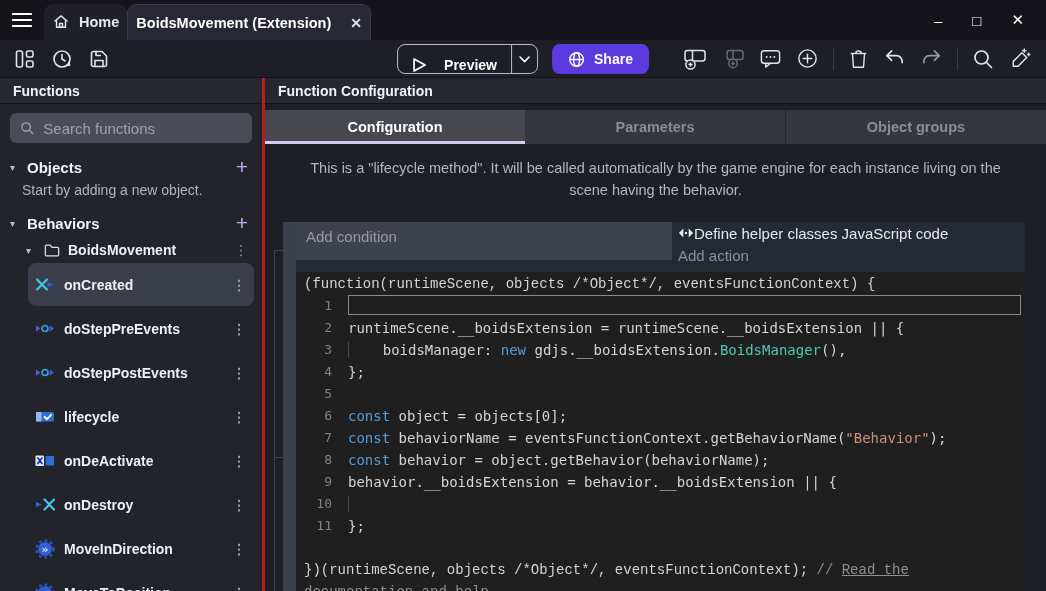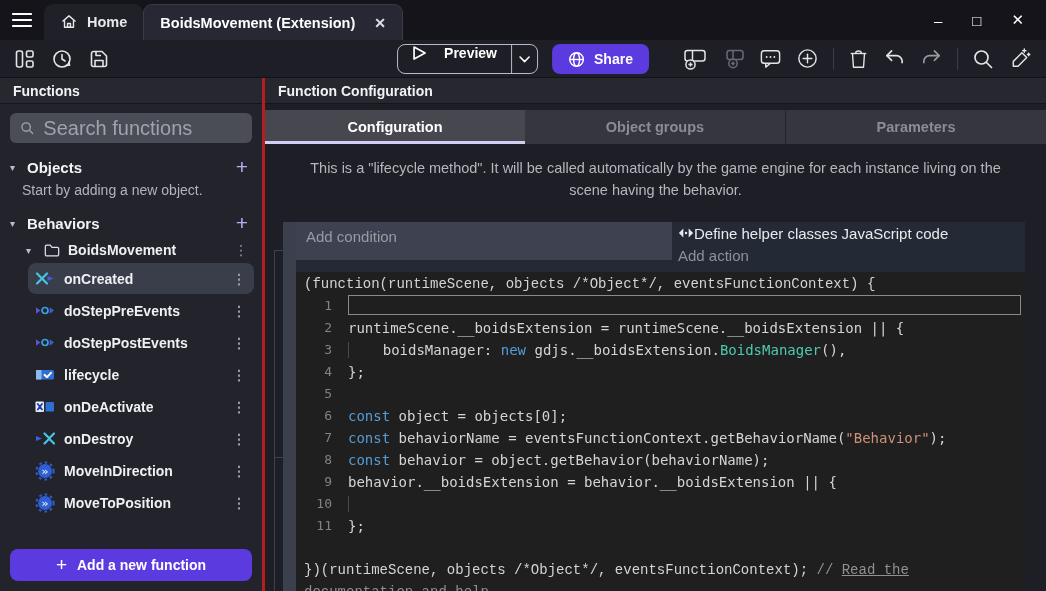--- a/index.html
+++ b/index.html
@@ -7,61 +7,61 @@
   body {
     background:#14141a; color:#eef0f4;
     font-family:"Liberation Sans", sans-serif; font-size:14px;
     position:relative;
   }
   svg { display:block; }
 
   
   .titlebar { height:40px; display:flex; align-items:flex-end; background:#14141a; }
   .burger { width:44px; height:40px; display:flex; align-items:center; justify-content:center; cursor:pointer; }
-  .tab { height:36px; display:flex; align-items:center; gap:9px; padding:0 16px; border-radius:9px 9px 0 0; font-weight:700; font-size:14.5px; cursor:pointer; }
+  .tab { height:36px; display:flex; align-items:center; gap:9px; padding:0 8px; border-radius:9px 9px 0 0; font-weight:700; font-size:14.5px; cursor:pointer; }
   .tab-home { background:#1f2028; color:#e6e8ee; }
   .tab-active { background:#272834; border:1px solid #3a3b47; border-bottom:none; color:#ffffff; }
   .tab-close { margin-left:10px; font-size:14px; color:#dfe1e8; }
   .tb-spacer { flex:1; }
   .win-controls { display:flex; align-items:center; gap:30px; padding:0 22px; height:40px; align-self:flex-start; }
   .win-controls span { font-size:15px; color:#ffffff; cursor:pointer; }
 
   
   .toolbar { height:38px; background:#1e1f26; border-bottom:1px solid #111117; display:flex; align-items:center; padding:0 14px; position:relative; }
   .tb-left { display:flex; align-items:center; gap:15px; }
   .icon-btn { cursor:pointer; display:flex; align-items:center; justify-content:center; }
   .tb-center { position:absolute; left:50%; top:0; height:38px; transform:translateX(-50%); display:flex; align-items:center; gap:14px; }
   .btn-preview { display:flex; align-items:stretch; height:30px; border:1px solid #b9bcc8; border-radius:8px; color:#fff; cursor:pointer; }
-  .preview-main { display:flex; align-items:flex-start; gap:17px; padding:0 14px; font-weight:700; }
+  .preview-main { display:flex; align-items:flex-end; gap:17px; padding:0 14px; font-weight:700; }
   .preview-caret { width:26px; display:flex; align-items:center; justify-content:center; border-left:1px solid #b9bcc8; }
   .btn-share { background:#5b3be0; border-radius:8px; height:30px; display:flex; align-items:center; gap:9px; padding:0 16px; font-weight:700; color:#fff; cursor:pointer; }
   .tb-right { margin-left:auto; display:flex; align-items:center; gap:14px; }
   .tb-divider { width:1px; height:22px; background:#3b3c45; }
   .dim svg * { stroke:#686a72 !important; }
 
   
   .content { display:flex; height:513px; }
 
   
   .sidebar { width:262px; background:#22232b; display:flex; flex-direction:column; }
   .panel-header { height:26px; flex:none; background:#26272f; border-bottom:1px solid #15161c; display:flex; align-items:center; padding:0 13px; font-size:14px; font-weight:600; color:#f0f2f6; }
   .search-wrap { padding:9px 10px; }
   .search { background:#4a4d56; border-radius:6px; height:30px; display:flex; align-items:center; gap:9px; padding:0 10px; }
-  .search input { background:transparent; border:none; outline:none; color:#e7e9ee; font-size:20px; width:100%; font-family:"Liberation Sans",sans-serif; }
+  .search input { background:transparent; border:none; outline:none; color:#e7e9ee; font-size:15px; width:100%; font-family:"Liberation Sans",sans-serif; }
   .search input::placeholder { color:#9fa3ad; }
   .section-header { display:flex; align-items:center; gap:7px; padding:6px 14px 6px 10px; }
   .sec-arrow { color:#b9bdd0; font-size:10px; width:10px; cursor:pointer; }
   .sec-title { font-weight:700; font-size:15px; color:#f2f3f7; }
   .sec-plus { margin-left:auto; color:#baabf3; font-size:21px; line-height:18px; cursor:pointer; }
   .empty-note { color:#b2b4bc; font-size:14px; padding:0 12px 10px 22px; }
   .folder-row { display:flex; align-items:center; gap:8px; padding:4px 14px 4px 26px; cursor:pointer; }
   .folder-label { font-weight:600; font-size:14px; }
   .kebab { margin-left:auto; color:#959aa6; font-size:14px; letter-spacing:0; cursor:pointer; }
   .fn-list { }
-  .fn-row { height:31px; display:flex; align-items:center; gap:9px; margin:1px 8px 1px 28px; padding:0 8px 0 7px; border-radius:8px; font-size:14px; font-weight:600; color:#eef0f4; cursor:pointer; }
+  .fn-row { height:43px; display:flex; align-items:center; gap:9px; margin:1px 8px 1px 28px; padding:0 8px 0 7px; border-radius:8px; font-size:14px; font-weight:600; color:#eef0f4; cursor:pointer; }
   .fn-row.selected { background:#3a3e4a; }
   .fn-icon { width:20px; flex:none; display:flex; }
   .add-fn-btn { margin:auto 10px 10px; height:32px; flex:none; background:#5b3be0; border-radius:8px; display:flex; align-items:center; justify-content:center; gap:10px; font-weight:700; font-size:14px; color:#fff; cursor:pointer; }
   .add-fn-plus { font-size:19px; font-weight:400; }
 
   
   .main { flex:1; border-left:3px solid #b91c1c; background:#1d1e26; display:flex; flex-direction:column; min-width:0; }
   .tabs { display:flex; height:34px; flex:none; background:#35363e; margin-top:6px; }
   .mtab { flex:1; display:flex; align-items:center; justify-content:center; font-size:14.5px; font-weight:700; color:#8b8d95; position:relative; cursor:pointer; }
   .mtab:nth-child(3) { border-left:1px solid #24252c; }
@@ -422,22 +422,22 @@
       <span class="add-fn-plus">+</span>
       <span>Add a new function</span>
     </div>
   </div>
 
   <div class="main">
     <div class="panel-header">Function Configuration</div>
 
     <div class="tabs" id="main-tabs">
         <div class="mtab active">Configuration</div>
+        <div class="mtab">Parameters</div>
         <div class="mtab">Object groups</div>
-        <div class="mtab">Parameters</div>
       </div>
 
     <div class="description">This is a "lifecycle method". It will be called automatically by the game engine for each instance living on the scene having the behavior.</div>
 
     <div class="events">
       <div class="guide-v"></div>
       <div class="guide-t1"></div>
       <div class="guide-t2"></div>
 
       <div class="event-block">

